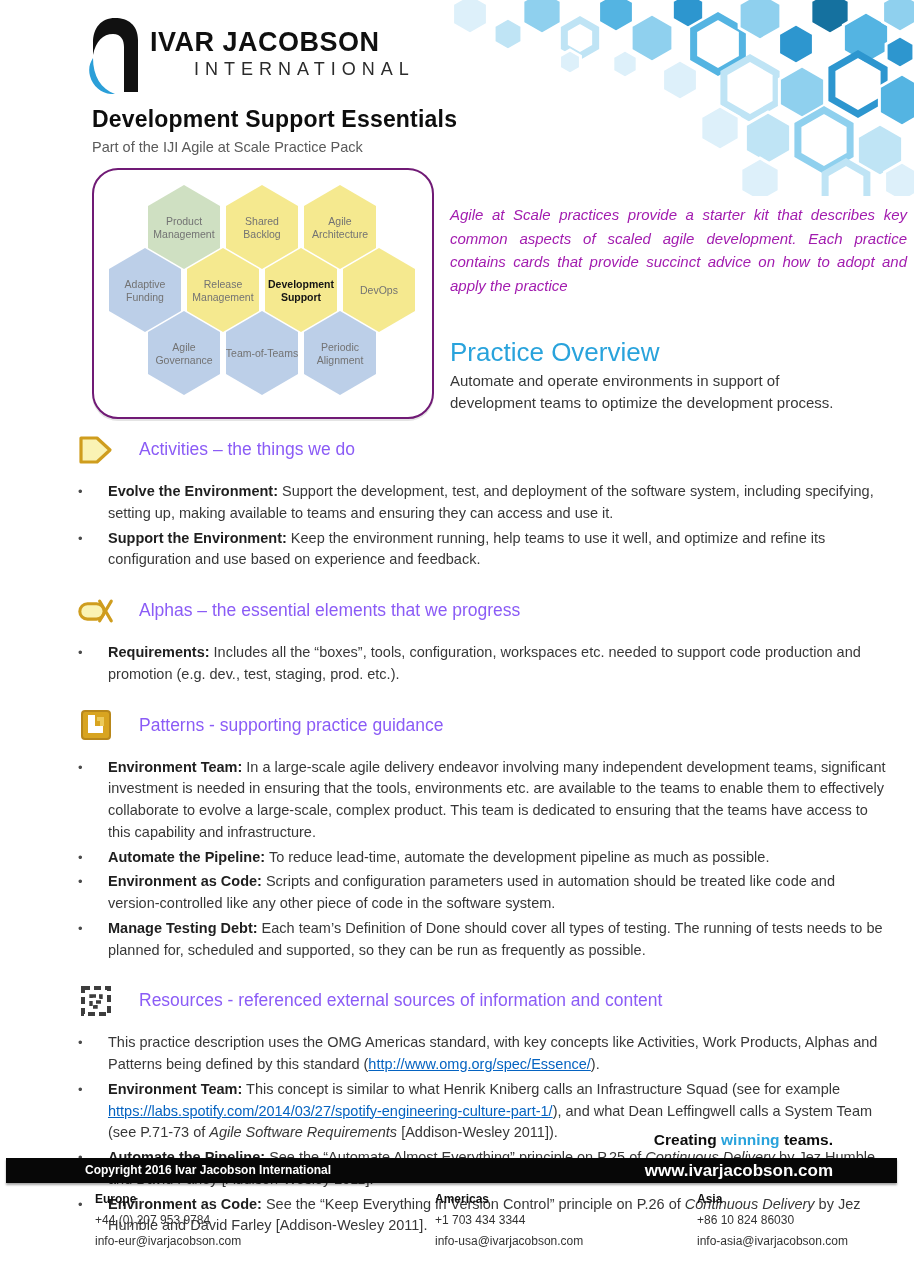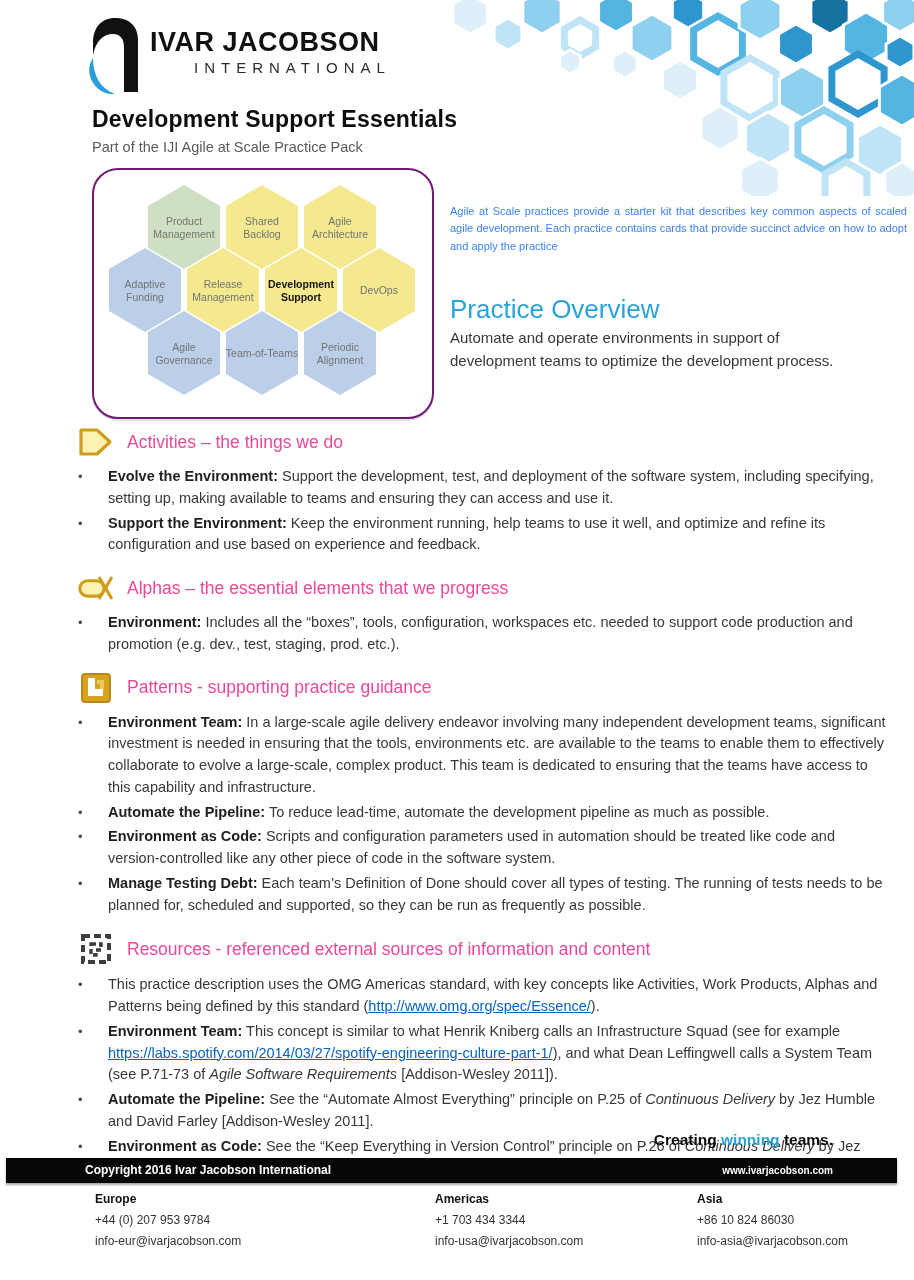--- a/index.html
+++ b/index.html
@@ -1,50 +1,50 @@
 <!DOCTYPE html>
 <html><head>
 <meta charset="utf-8">
 <style>
   html,body{margin:0;padding:0;background:#888;}
   .page{position:relative;width:914px;height:1280px;background:#fff;overflow:hidden;
         font-family:"Liberation Sans",sans-serif;color:#383838;margin:0 auto;}
   
   .logo-block{position:absolute;left:88px;top:14px;display:flex;align-items:flex-start;gap:10px;}
   .logo-text .big{font-size:27px;font-weight:700;letter-spacing:.5px;color:#101010;line-height:1.05;margin-top:14px;}
-  .logo-text .small{font-size:15px;letter-spacing:6px;color:#2b2b2b;margin-top:3px;padding-left:44px;}
+  .logo-text .small{font-size:18px;letter-spacing:6px;color:#2b2b2b;margin-top:3px;padding-left:44px;}
   .hexdeco{position:absolute;top:0;right:0;width:484px;height:196px;}
   .title-block{position:absolute;left:92px;top:106px;}
   .title-block h1{margin:0;font-size:23px;font-weight:600;color:#0d0d0d;letter-spacing:.2px;}
   .title-block .sub{margin-top:6px;font-size:14.5px;color:#5a5a5a;}
   
   .hexmap{position:absolute;left:92px;top:168px;width:338px;height:247px;border:2px solid #701a75;border-radius:26px;background:#fff;box-shadow:0 2px 0 #e4e4e4;}
   .hexmap svg{position:absolute;left:0;top:0;}
   
   .rightcol{position:absolute;left:450px;top:203px;width:457px;}
-  .intro{font-size:11px;line-height:1.58;color:#3b82f6;text-align:justify;}
+  .intro{font-style:italic;font-size:15px;line-height:1.58;color:#a21caf;text-align:justify;}
   .ov-head{margin:39px 0 2px 0;font-size:26px;font-weight:400;color:#29a3dc;}
   .ov-body{font-size:15px;line-height:1.5;color:#383838;width:390px;}
   
   .sections{position:absolute;left:78px;top:427px;width:808px;}
   .sec{margin-bottom:17px;}
   .sec-head{display:flex;align-items:center;gap:13px;margin-bottom:9px;}
-  .sec-head h2{margin:0;font-size:17.5px;font-weight:400;color:#ec4899;}
+  .sec-head h2{margin:12px;font-size:17.5px;font-weight:400;color:#8b5cf6;}
   .sec-icon{display:inline-flex;width:36px;justify-content:center;}
   ul.blts{list-style:none;margin:0;padding:0;}
   ul.blts li{display:flex;font-size:14.5px;line-height:1.5;margin-bottom:3px;color:#383838;}
   ul.blts .mk{width:30px;flex:none;color:#4a4a4a;font-size:13px;padding-top:1px;}
   ul.blts b{color:#1f1f1f;}
   a.lnk{color:#0563c1;text-decoration:underline;cursor:pointer;}
   
   .tagline{position:absolute;top:1131px;right:81px;font-size:15.5px;font-weight:700;color:#0d0d0d;}
   .tagline .win{color:#29a3dc;}
   .bar{position:absolute;left:6px;top:1158px;width:891px;height:25px;background:#070707;box-shadow:0 2px 2px rgba(0,0,0,.35);}
   .bar .copy{position:absolute;left:79px;top:0;line-height:25px;color:#fff;font-size:12px;font-weight:700;}
-  .bar .site{position:absolute;right:64px;top:0;line-height:25px;color:#fff;font-size:10px;font-weight:700;}
+  .bar .site{position:absolute;right:64px;top:0;line-height:25px;color:#fff;font-size:17px;font-weight:700;}
   .regions{position:absolute;top:1192px;left:0;width:914px;font-size:12px;}
   .region{position:absolute;top:0;}
   .region .rn{font-weight:700;color:#111;margin-bottom:7px;}
   .region div{margin-bottom:7px;color:#333;}
 </style>
 </head>
 <body>
 
 <div class="page">
 
@@ -154,21 +154,21 @@
               <rect x="2" y="7" width="27" height="17" rx="8.5" fill="#faf3b4" stroke="#cf9d1e" stroke-width="3.4"></rect>
               <line x1="24" y1="4" x2="37" y2="26" stroke="#cf9d1e" stroke-width="3.4" stroke-linecap="round"></line>
               <line x1="37" y1="4" x2="24" y2="26" stroke="#cf9d1e" stroke-width="3.4" stroke-linecap="round"></line>
             </svg>
           </span>
           <h2>Alphas – the essential elements that we progress</h2>
         </div>
         <ul class="blts">
           <li>
             <span class="mk">•</span>
-            <span class="btext"><b>Environment:</b><span> Includes all the “boxes”, tools, configuration, workspaces etc. needed to support code production and promotion (e.g. dev., test, staging, prod. etc.).</span></span>
+            <span class="btext"><b>Requirements:</b><span> Includes all the “boxes”, tools, configuration, workspaces etc. needed to support code production and promotion (e.g. dev., test, staging, prod. etc.).</span></span>
           </li>
         </ul>
       </div>
       <div class="sec">
         <div class="sec-head">
           <span class="sec-icon">
             <svg width="30" height="30" viewBox="0 0 30 30">
               <rect x="1" y="1" width="28" height="28" rx="3" fill="#d8a420" stroke="#b8871a" stroke-width="2"></rect>
               <path d="M7,5 v18 h15 v-7 h-8 v-11 z" fill="#ffffff"></path>
               <path d="M16,7 h7 v9 h-4 v-5 h-3 z" fill="#ecca5a"></path>

